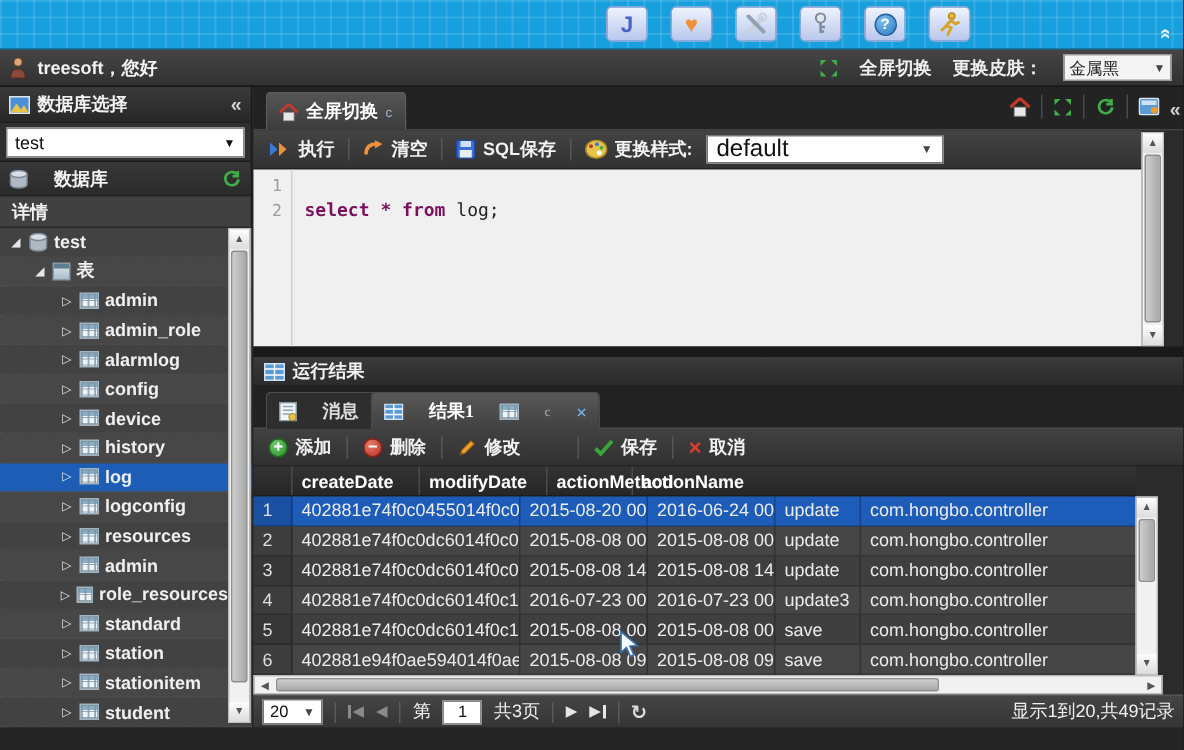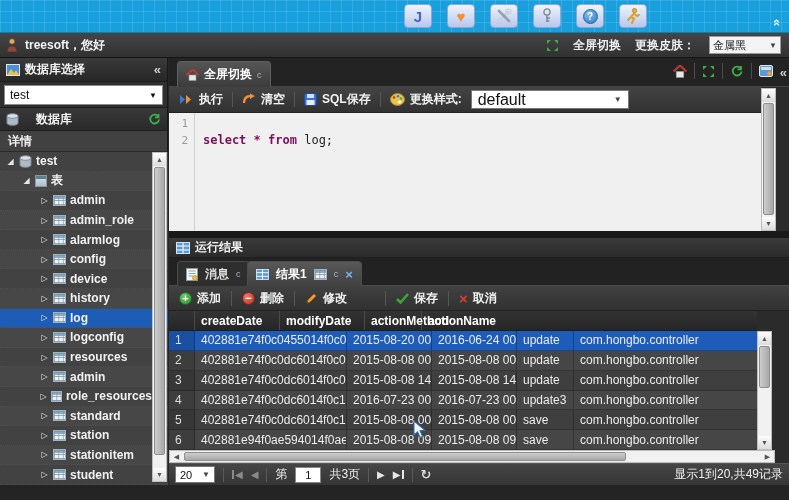--- a/index.html
+++ b/index.html
@@ -99,25 +99,25 @@
   .gutter { position:absolute; left:0; top:0; width:26px; height:118px; border-right:1px solid #cfcfcf; }
   .lnum { position:absolute; right:6px; color:#9a9a9a; font-size:11px; }
   .codeline { position:absolute; left:34px; font-size:12px; color:#222; white-space:pre; }
   .kw { color:#7a0f5c; font-weight:bold; }
   .ed-sb { left:592px; top:30px; height:143px; }
   .splitter { position:absolute; left:0; top:173px; width:620px; height:7px; background:#191919; cursor:row-resize; }
 
   .res-head { position:absolute; left:0; top:180px; width:620px; height:20px; background:linear-gradient(#3a3a3a,#2b2b2b);
     border-bottom:1px solid #1e1e1e; display:flex; align-items:center; gap:5px; padding:0 7px; font-weight:bold; color:#f2f2f2; }
   .res-tabs { position:absolute; left:0; top:200px; width:620px; height:28px; background:#222; border-bottom:1px solid #4a4a4a; }
-  .rtab { position:absolute; top:3px; height:25px; display:flex; align-items:center; gap:7px; padding:0 8px;
+  .rtab { position:absolute; top:3px; height:25px; display:flex; align-items:center; gap:17px; padding:0 8px;
     border:1px solid #4c4c4c; border-bottom:none; border-radius:4px 4px 0 0; cursor:pointer; color:#ddd; }
   .rtab .tl { font-weight:bold; }
   .rtab1 { left:8px; background:#2e2e2e; }
-  .rtab2 { left:78px; background:linear-gradient(#585858,#414141); color:#fff; }
+  .rtab2 { left:78px; background:linear-gradient(#585858,#414141); color:#fff;font-family:Liberation Serif, serif; }
   .tab-close { color:#7ab7e8; font-weight:bold; font-size:13px; line-height:1; cursor:pointer; }
 
   .edit-toolbar { position:absolute; left:0; top:228px; width:620px; height:25px; background:linear-gradient(#414141,#313131);
     border-bottom:1px solid #222; display:flex; align-items:center; gap:10px; padding:0 10px; }
   .i-add,.i-del { width:13px; height:13px; border-radius:50%; color:#fff; font-size:11px; font-weight:bold;
     display:flex; align-items:center; justify-content:center; line-height:1; }
   .i-add { background:radial-gradient(circle at 35% 30%, #6cc86a, #2e8f2c); border:1px solid #1f6b1e; }
   .i-del { background:radial-gradient(circle at 35% 30%, #e87a6a, #b83224); border:1px solid #8d2015; }
   .i-cross { color:#d8402c; font-size:15px; font-weight:bold; line-height:1; }
 

